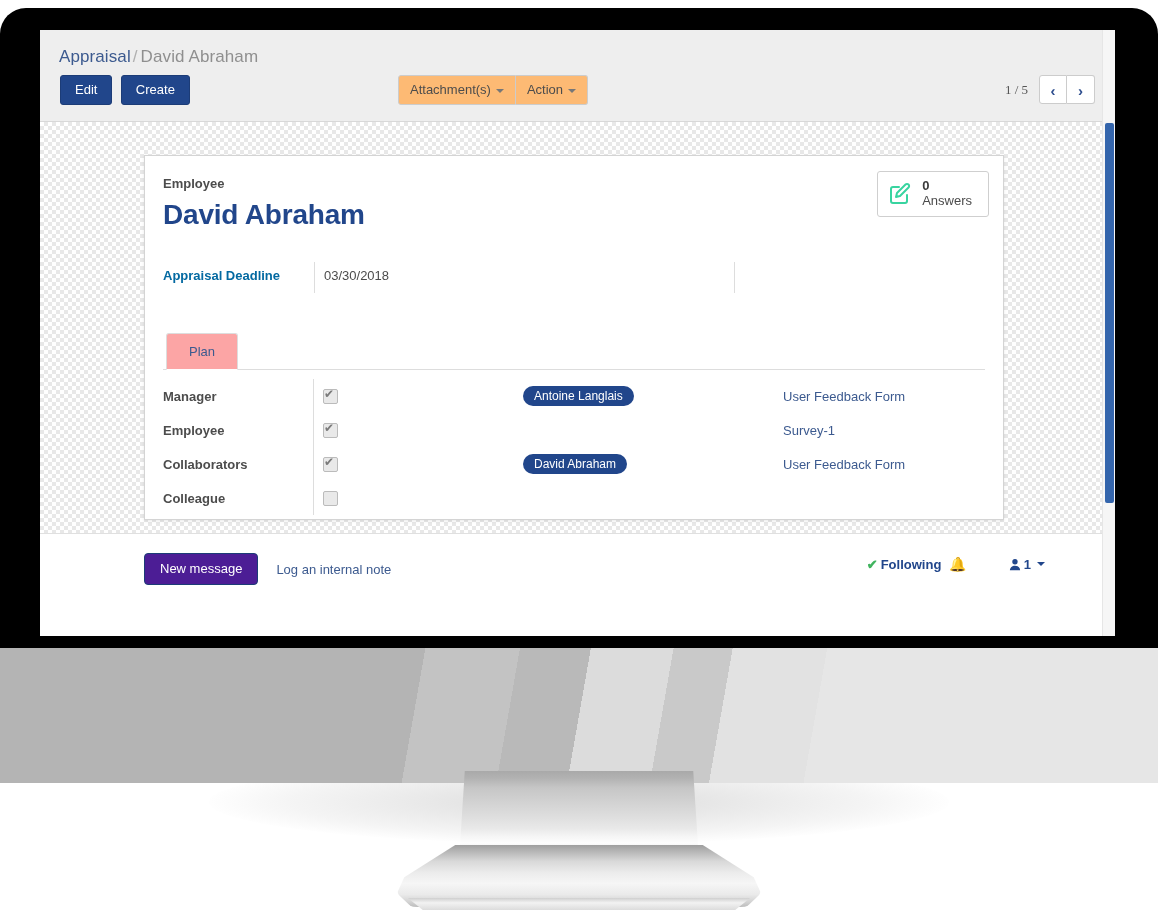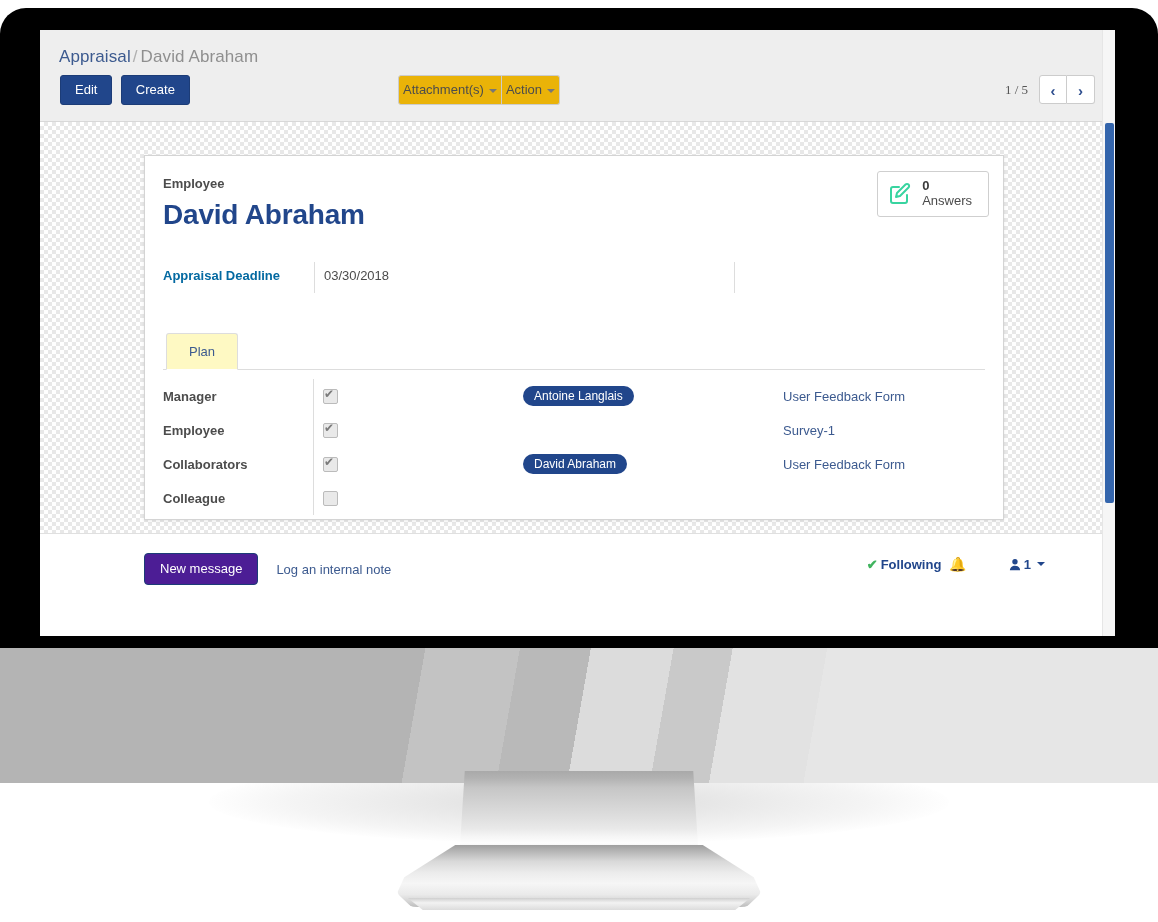--- a/index.html
+++ b/index.html
@@ -166,25 +166,25 @@
   }
   .btn-edit { margin-right: 4px; }
 
   .mid-buttons {
     position: absolute;
     left: 358px;
     top: 45px;
     display: flex;
   }
   .btn-default {
-    background: #eab308;
+    background: #fdba74;
     color: #4c4c4c;
     border: 1px solid #cccccc;
     font-size: 13px;
-    padding: 7px 4px;
+    padding: 7px 11px;
   }
   .btn-attachments { border-radius: 3px 0 0 3px; }
   .btn-action { border-radius: 0 3px 3px 0; border-left: none; }
   .caret {
     display: inline-block;
     width: 0; height: 0;
     margin-left: 5px;
     vertical-align: middle;
     border-left: 4px solid transparent;
     border-right: 4px solid transparent;
@@ -393,21 +393,21 @@
     border-bottom: 1px solid #dddddd;
     margin: 0 0 0 0;
     padding-left: 3px;
   }
   .nb-tab {
     font-size: 13px;
     color: #3c5a8f;
     padding: 10px 22px;
     border: 1px solid #dddddd;
     border-bottom: 1px solid #ffffff;
-    background: #fef9c3;
+    background: #fca5a5;
     border-radius: 3px 3px 0 0;
     margin-bottom: -1px;
     cursor: pointer;
   }
 
   .plan-table {
     width: 100%;
     border-collapse: collapse;
     margin-top: 9px;
   }

